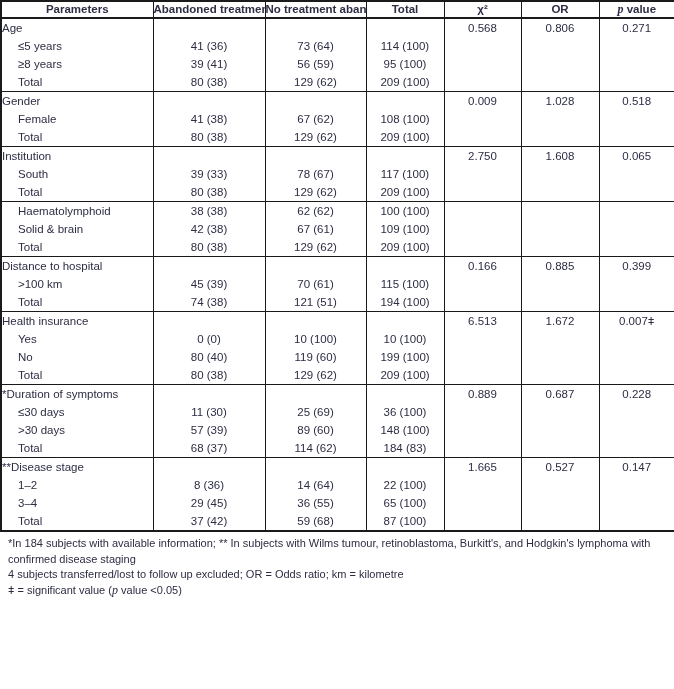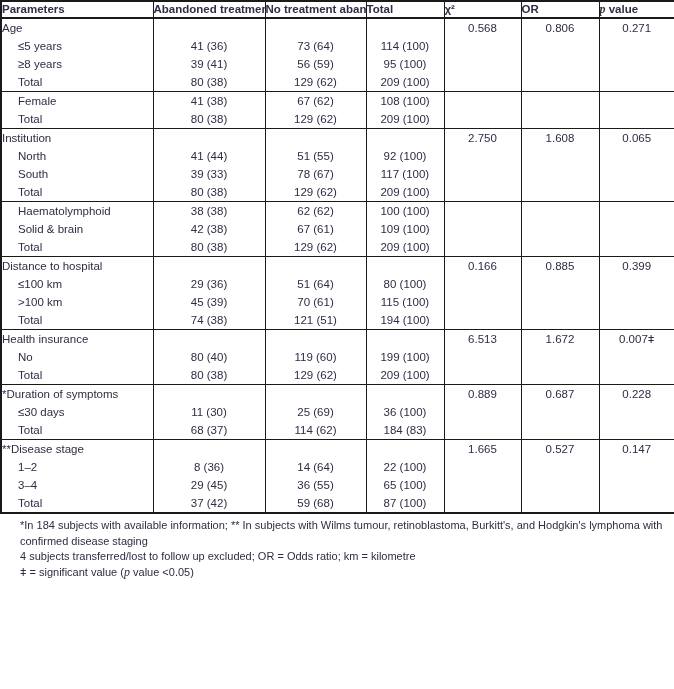--- a/index.html
+++ b/index.html
@@ -20,21 +20,21 @@
     border: 2px solid #1a1a1a;
   }
   table.stats th, table.stats td {
     font-size: 11.5px;
     padding: 0;
     overflow: hidden;
     white-space: nowrap;
   }
   thead th {
     font-weight: bold;
-    text-align: left;
+    text-align: center;
     vertical-align: top;
     padding: 4px 2px 5px 2px;
     line-height: 15px;
     white-space: normal;
     border-bottom: 2px solid #1a1a1a;
   }
   
   th + th, td + td {
     border-left: 1px solid #1a1a1a;
   }
@@ -59,21 +59,21 @@
   td.num {
     text-align: center;
   }
   i.p-ital {
     font-style: italic;
     font-family: "Liberation Serif", "DejaVu Serif", serif;
     font-size: 12px;
   }
   .footnotes {
     margin-top: 4px;
-    padding-left: 20px;
+    padding-left: 8px;
     font-size: 11px;
     line-height: 15.5px;
   }
   .footnotes p {
     margin: 0;
   }
 </style>
 </head>
 <body>
 
@@ -131,20 +131,29 @@
         <td class="num">80 (38)</td>
         <td class="num">129 (62)</td>
         <td class="num">209 (100)</td>
         <td class="num"></td>
         <td class="num"></td>
         <td class="num"></td>
       </tr>
     </tbody>
     <tbody class="group">
       <tr>
+        <td class="label">Gender</td>
+        <td class="num"></td>
+        <td class="num"></td>
+        <td class="num"></td>
+        <td class="num">0.009</td>
+        <td class="num">1.028</td>
+        <td class="num">0.518</td>
+      </tr>
+      <tr>
         <td class="label sub">Female</td>
         <td class="num">41 (38)</td>
         <td class="num">67 (62)</td>
         <td class="num">108 (100)</td>
         <td class="num"></td>
         <td class="num"></td>
         <td class="num"></td>
       </tr>
       <tr>
         <td class="label sub">Total</td>
@@ -160,29 +169,20 @@
       <tr>
         <td class="label">Institution</td>
         <td class="num"></td>
         <td class="num"></td>
         <td class="num"></td>
         <td class="num">2.750</td>
         <td class="num">1.608</td>
         <td class="num">0.065</td>
       </tr>
       <tr>
-        <td class="label sub">North</td>
-        <td class="num">41 (44)</td>
-        <td class="num">51 (55)</td>
-        <td class="num">92 (100)</td>
-        <td class="num"></td>
-        <td class="num"></td>
-        <td class="num"></td>
-      </tr>
-      <tr>
         <td class="label sub">South</td>
         <td class="num">39 (33)</td>
         <td class="num">78 (67)</td>
         <td class="num">117 (100)</td>
         <td class="num"></td>
         <td class="num"></td>
         <td class="num"></td>
       </tr>
       <tr>
         <td class="label sub">Total</td>
@@ -227,29 +227,20 @@
       <tr>
         <td class="label">Distance to hospital</td>
         <td class="num"></td>
         <td class="num"></td>
         <td class="num"></td>
         <td class="num">0.166</td>
         <td class="num">0.885</td>
         <td class="num">0.399</td>
       </tr>
       <tr>
-        <td class="label sub">≤100 km</td>
-        <td class="num">29 (36)</td>
-        <td class="num">51 (64)</td>
-        <td class="num">80 (100)</td>
-        <td class="num"></td>
-        <td class="num"></td>
-        <td class="num"></td>
-      </tr>
-      <tr>
         <td class="label sub">&gt;100 km</td>
         <td class="num">45 (39)</td>
         <td class="num">70 (61)</td>
         <td class="num">115 (100)</td>
         <td class="num"></td>
         <td class="num"></td>
         <td class="num"></td>
       </tr>
       <tr>
         <td class="label sub">Total</td>
@@ -265,20 +256,29 @@
       <tr>
         <td class="label">Health insurance</td>
         <td class="num"></td>
         <td class="num"></td>
         <td class="num"></td>
         <td class="num">6.513</td>
         <td class="num">1.672</td>
         <td class="num">0.007ǂ</td>
       </tr>
       <tr>
+        <td class="label sub">Yes</td>
+        <td class="num">0 (0)</td>
+        <td class="num">10 (100)</td>
+        <td class="num">10 (100)</td>
+        <td class="num"></td>
+        <td class="num"></td>
+        <td class="num"></td>
+      </tr>
+      <tr>
         <td class="label sub">No</td>
         <td class="num">80 (40)</td>
         <td class="num">119 (60)</td>
         <td class="num">199 (100)</td>
         <td class="num"></td>
         <td class="num"></td>
         <td class="num"></td>
       </tr>
       <tr>
         <td class="label sub">Total</td>
@@ -298,20 +298,29 @@
         <td class="num"></td>
         <td class="num">0.889</td>
         <td class="num">0.687</td>
         <td class="num">0.228</td>
       </tr>
       <tr>
         <td class="label sub">≤30 days</td>
         <td class="num">11 (30)</td>
         <td class="num">25 (69)</td>
         <td class="num">36 (100)</td>
+        <td class="num"></td>
+        <td class="num"></td>
+        <td class="num"></td>
+      </tr>
+      <tr>
+        <td class="label sub">&gt;30 days</td>
+        <td class="num">57 (39)</td>
+        <td class="num">89 (60)</td>
+        <td class="num">148 (100)</td>
         <td class="num"></td>
         <td class="num"></td>
         <td class="num"></td>
       </tr>
       <tr>
         <td class="label sub">Total</td>
         <td class="num">68 (37)</td>
         <td class="num">114 (62)</td>
         <td class="num">184 (83)</td>
         <td class="num"></td>

